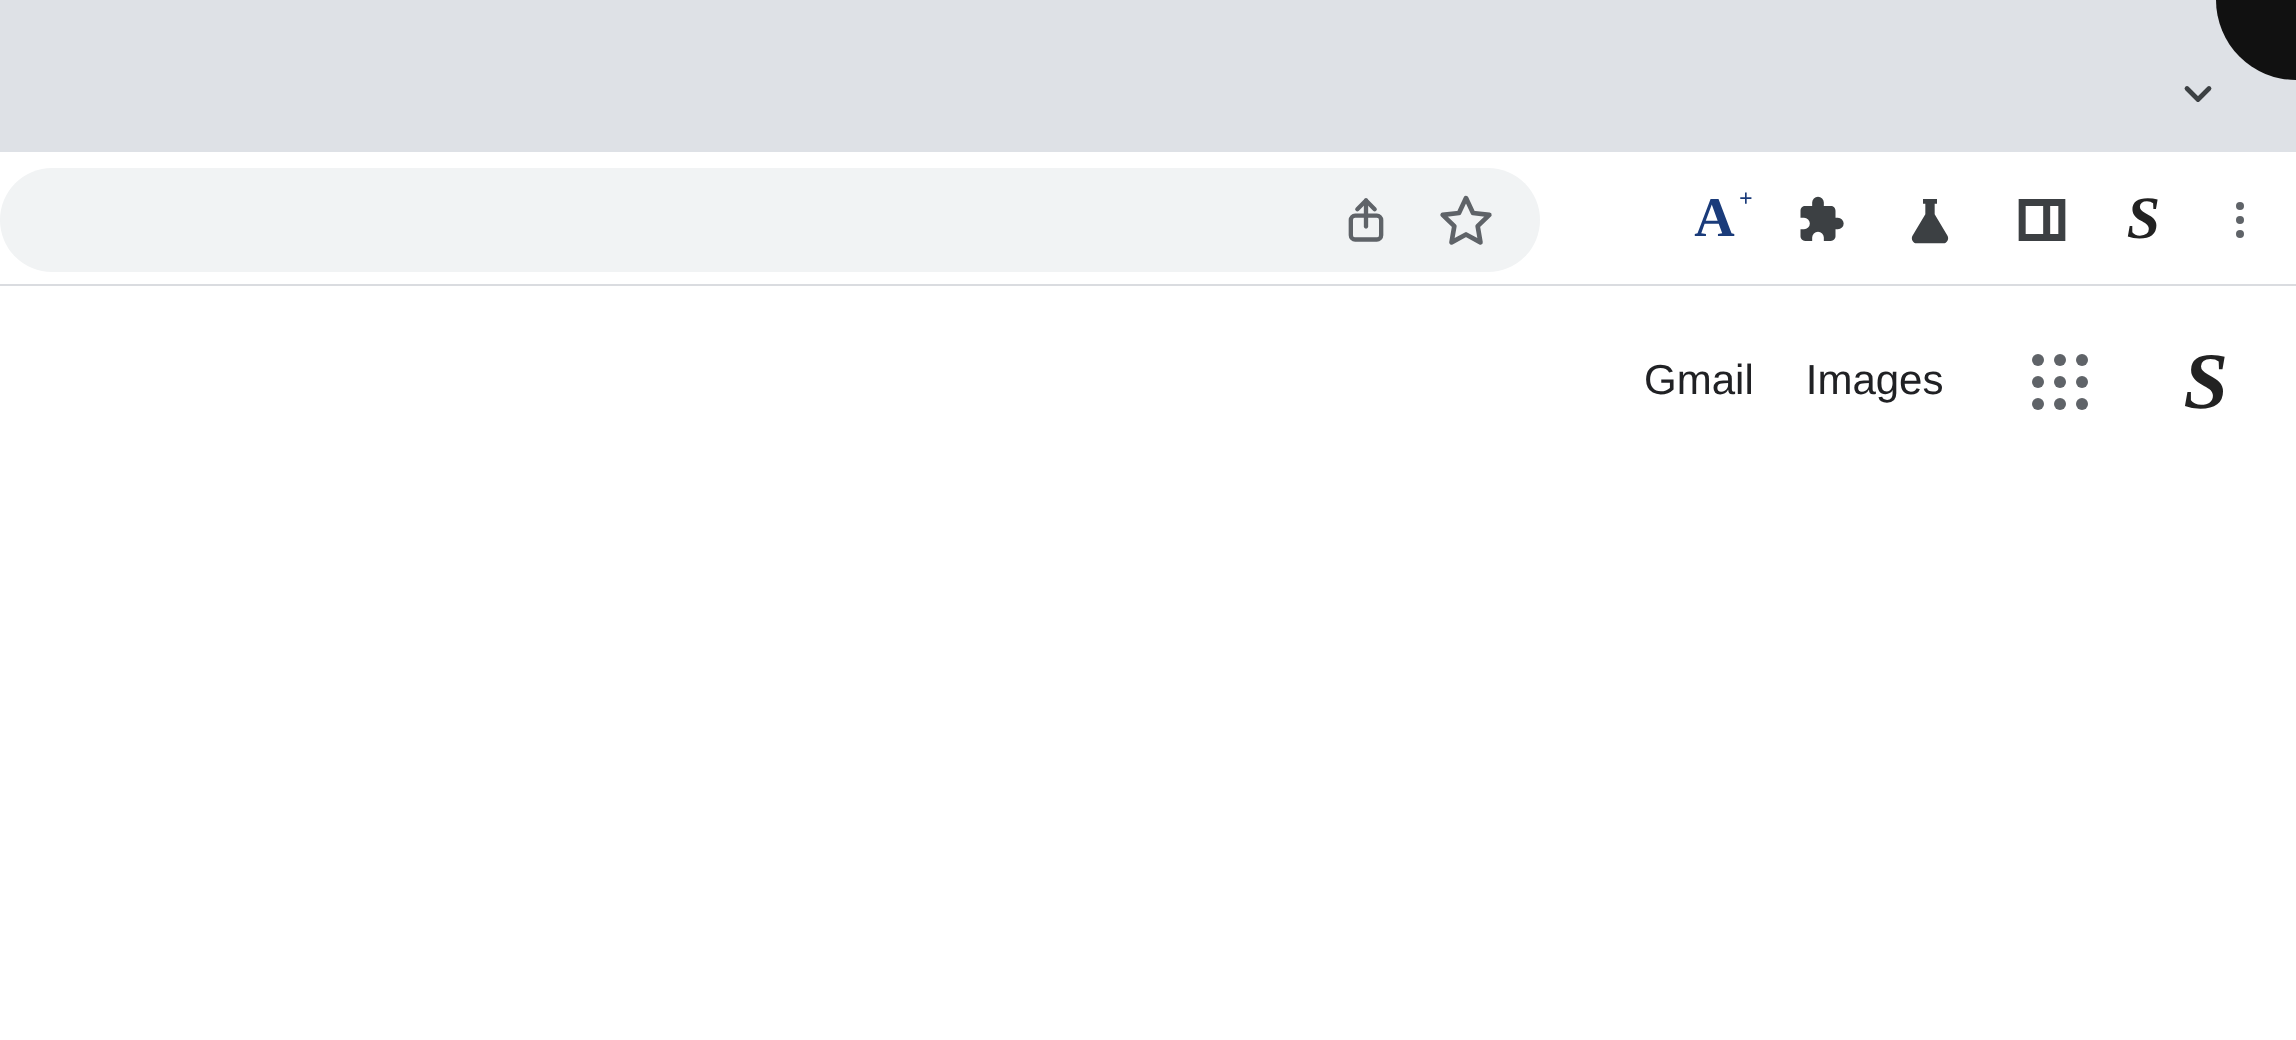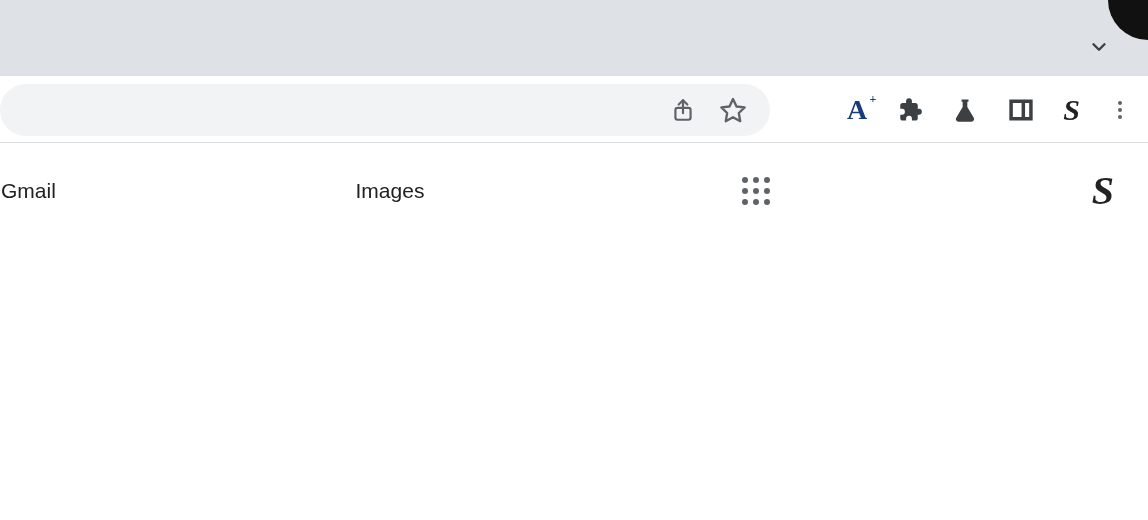--- a/index.html
+++ b/index.html
@@ -92,24 +92,24 @@
     }
     .profile-s-big {
       font-family: Georgia, "Times New Roman", serif;
       font-style: italic;
       font-size: 40px;
       font-weight: 600;
       color: #222;
     }
     .page-header {
       width: 100%;
-      padding: 24px 34px 24px 1px;
+      padding: 24px 34px 24px 12px;
       display: flex;
       align-items: center;
-      justify-content: space-between;
+      justify-content: flex-end;
       gap: 26px;
     }
     .page-link {
       font-size: 21px;
       color: #202124;
       text-decoration: none;
       cursor: pointer;
     }
     .apps-grid {
       display: grid;

